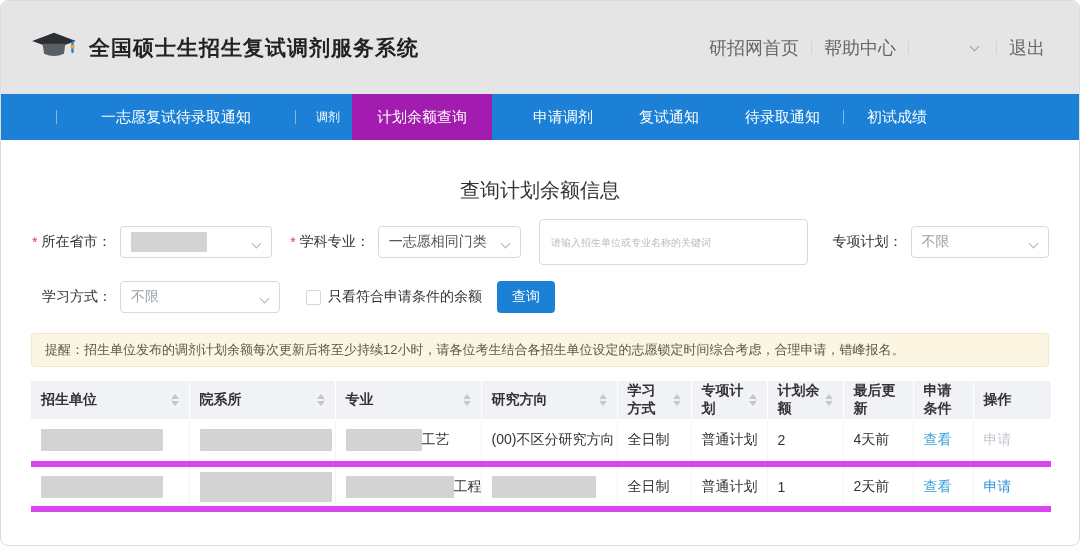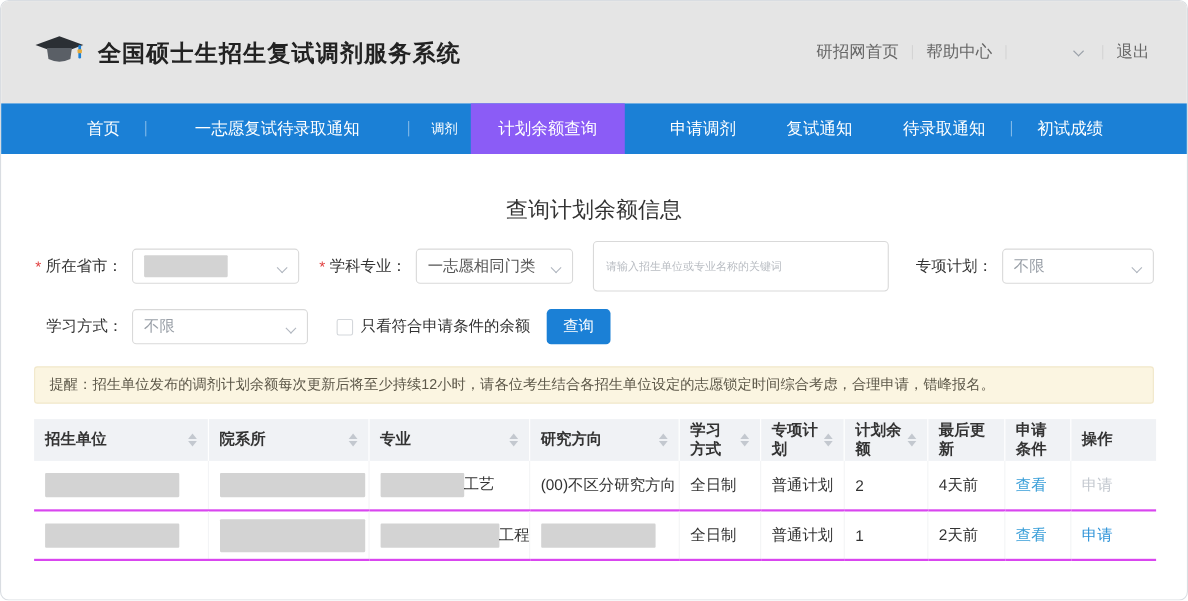--- a/index.html
+++ b/index.html
@@ -7,34 +7,34 @@
   body { font-family: "Liberation Sans", "DejaVu Sans", sans-serif; color: #333; }
   .frame {
     width: 1080px; height: 546px; background: #fff;
     border: 1px solid #d9dde2; border-radius: 8px; overflow: hidden;
   }
 
   
   .header { height: 93px; display: flex; align-items: center; padding: 0 30px; background: #e5e5e5; }
   .logo { width: 46px; height: 36px; margin-right: 12px; flex: 0 0 auto; }
   .app-title { font-size: 21px; font-weight: bold; color: #222; letter-spacing: 1px; }
-  .topbar { margin-left: auto; display: flex; align-items: center; font-size: 15px; color: #666; }
+  .topbar { margin-left: auto; display: flex; align-items: center; font-size: 18px; color: #666; }
   .topbar .tlink { cursor: pointer; padding: 0 4px; }
   .topbar .tsep { color: #ccc; margin: 0 8px; width: 1px; height: 13px; background: #d4d4d4; }
   .user-slot { width: 52px; height: 16px; }
   .chev { display: inline-block; width: 7px; height: 7px; border-right: 1.5px solid #9aa0a8;
           border-bottom: 1.5px solid #9aa0a8; transform: rotate(45deg); margin: -3px 10px 0 2px; }
 
   
   .nav { height: 46px; background: #1b80d6; display: flex; align-items: stretch; color: #fff; font-size: 15px; padding-left: 55px; }
   .nav-item { display: flex; align-items: center; padding: 0 23px; cursor: pointer; white-space: nowrap; }
   .nav-item.wide { padding: 0 44px; }
   .nav-sep { width: 1px; height: 14px; background: rgba(255,255,255,0.45); align-self: center; }
   .nav-minor { display: flex; align-items: center; font-size: 12px; padding: 0 12px 0 20px; }
-  .nav-item.active { background: #8b5cf6; padding: 0 25px; }
+  .nav-item.active { background: #a21caf; padding: 0 25px; }
 
   
   .main { padding: 0 30px; }
   .page-title { text-align: center; font-size: 20px; color: #333; margin-top: 37px; }
 
   
   .tabs { display: flex; align-items: flex-end; border-bottom: 1px solid #e6e8eb; margin-top: 20px; height: 41px; gap: 34px; padding-left: 3px; }
   .tab { font-size: 15px; color: #333; padding: 0 2px 13px; cursor: pointer; }
   .tab-active-wrap { position: relative; padding-bottom: 0; }
   .red-annotation { display: inline-block; border: 2px solid #b5342c; padding: 5px 11px 7px; }
@@ -75,21 +75,21 @@
   
   table { border-collapse: collapse; table-layout: fixed; width: 1020px; margin-top: 14px; }
   thead th { background: #f0f2f5; height: 38px; font-size: 14px; color: #333; text-align: left;
              padding: 0 10px; border-right: 1px solid #fff; font-weight: bold; }
   thead th:last-child { border-right: none; }
   .th-inner { display: flex; align-items: center; justify-content: space-between; }
   .sort-icon { display: inline-flex; flex-direction: column; line-height: 0; margin-left: 4px; cursor: pointer; }
   .sort-icon .tri { width: 0; height: 0; border-left: 4px solid transparent; border-right: 4px solid transparent; }
   .sort-icon .up { border-bottom: 5px solid #c3c8cf; margin-bottom: 2px; }
   .sort-icon .down { border-top: 5px solid #c3c8cf; }
-  tbody td { height: 45px; border-bottom: 2px solid #d946ef; border-right: 1px solid #f3f4f6;
+  tbody td { height: 45px; border-bottom: 6px solid #d946ef; border-right: 1px solid #f3f4f6;
              padding: 0 10px; font-size: 14px; color: #333; background: #fff; white-space: nowrap; overflow: hidden; }
   tbody td:last-child { border-right: none; }
   .cell-redact { height: 22px; vertical-align: middle; }
   .w122 { width: 122px; } .w132 { width: 132px; } .w76 { width: 76px; }
   .w108 { width: 108px; } .w104 { width: 104px; }
   .tall { height: 30px; }
   .link { color: #3a9fd9; cursor: pointer; }
   .link.apply { color: #2e93d8; }
   .link.disabled { color: #c3c8cf; cursor: default; }
 </style>
@@ -112,21 +112,20 @@
       <span class="tlink">帮助中心</span>
       <span class="tsep"></span>
       <span class="user-slot"></span>
       <span class="chev"></span>
       <span class="tsep"></span>
       <span class="tlink">退出</span>
     </div>
   </div>
 
   <div class="nav">
-    <div class="nav-item">首页</div>
     <div class="nav-sep"></div>
     <div class="nav-item wide">一志愿复试待录取通知</div>
     <div class="nav-sep"></div>
     <div class="nav-minor">调剂</div>
     <div class="nav-item active">计划余额查询</div>
     <div class="nav-item" style="margin-left:18px">申请调剂</div>
     <div class="nav-item">复试通知</div>
     <div class="nav-item">待录取通知</div>
     <div class="nav-sep"></div>
     <div class="nav-item">初试成绩</div>

